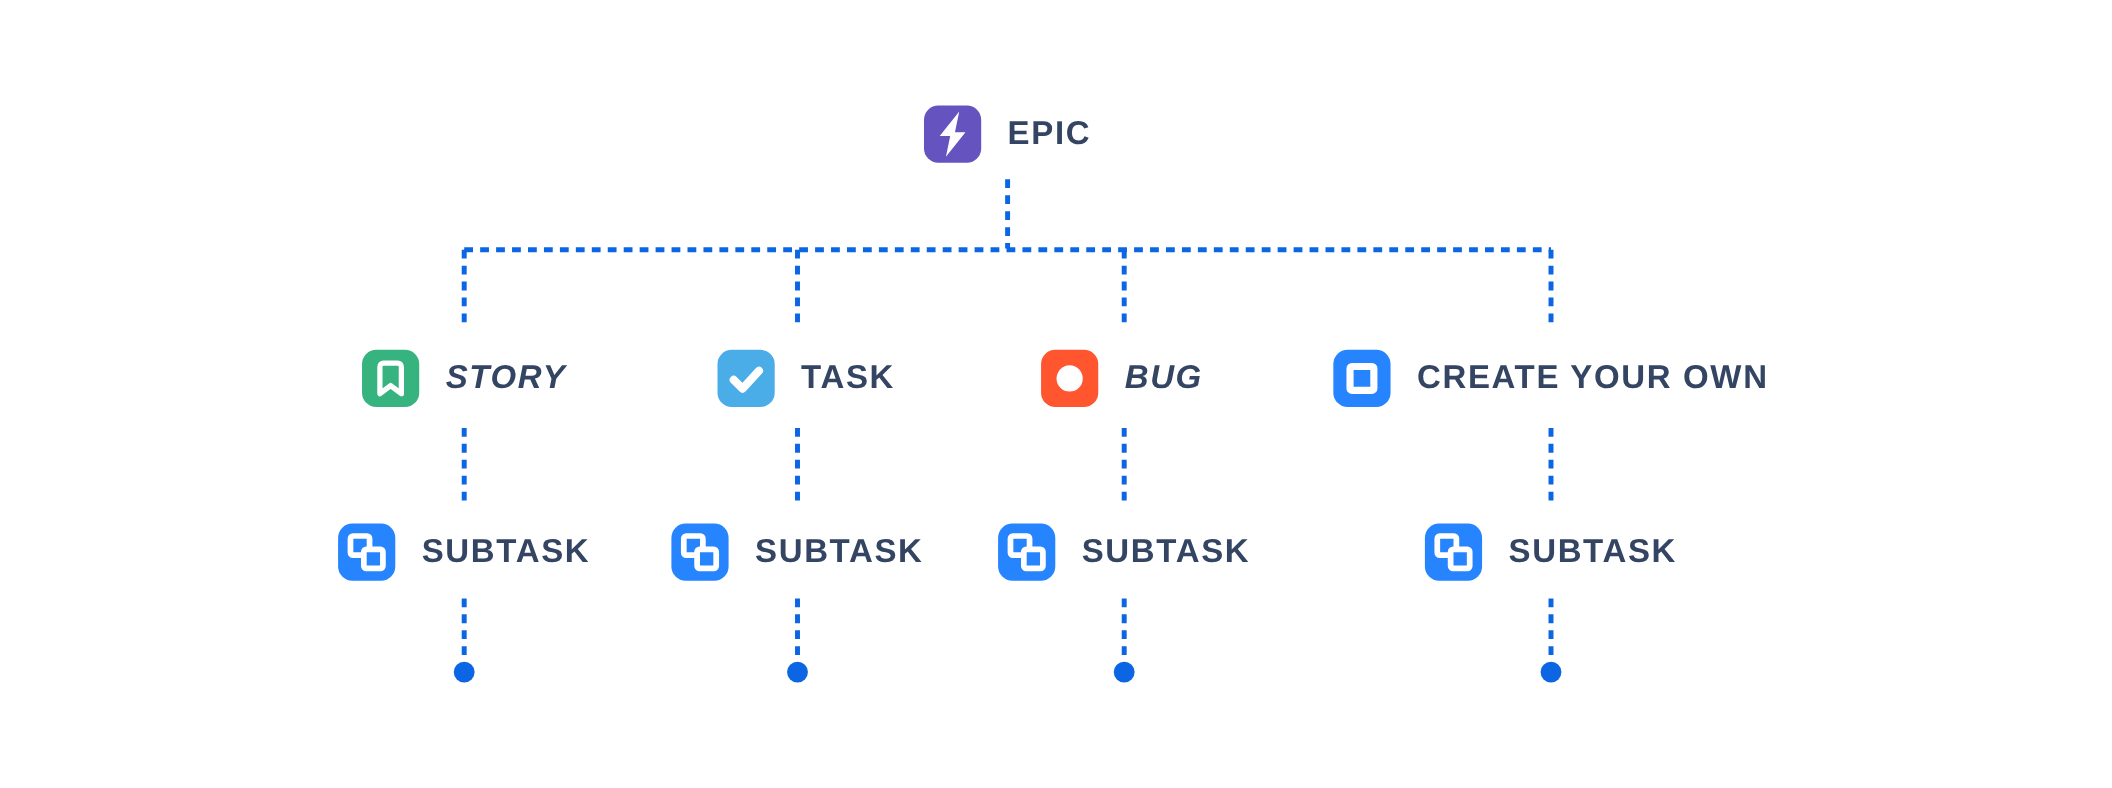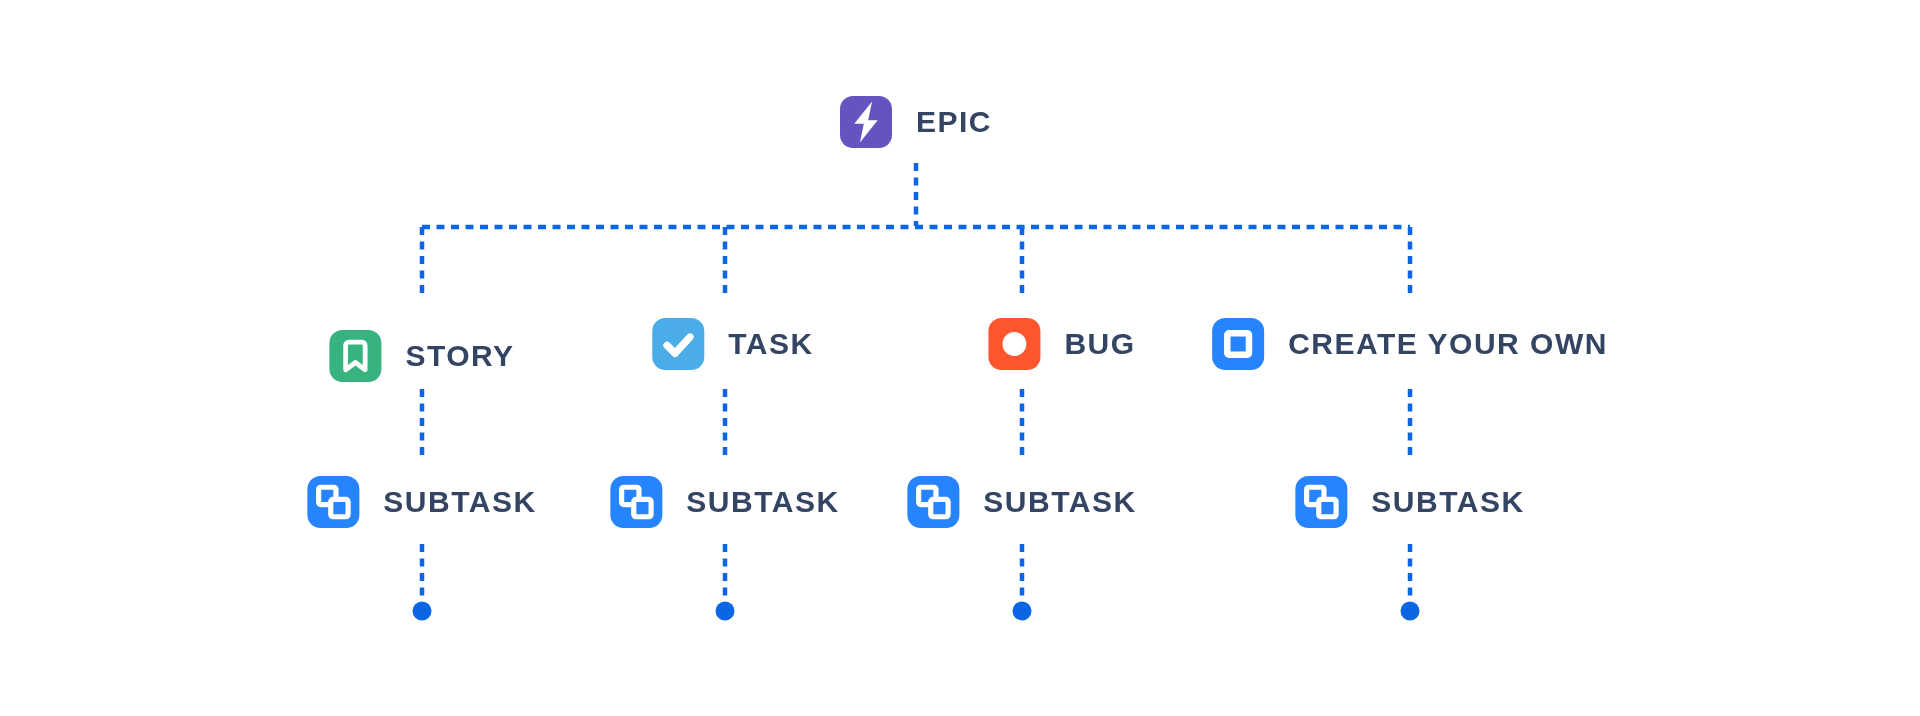--- a/index.html
+++ b/index.html
@@ -53,39 +53,39 @@
 
   <div class="node" style="left:916px;top:122px;">
     <span class="icon icon-epic">
       <svg viewBox="0 0 24 24">
           <polygon fill="#ffffff" points="14.8,2.5 6.6,12.8 11,12.8 9.2,21.5 17.4,11.2 13,11.2"></polygon>
         </svg>
     </span>
     <span class="label">EPIC</span>
   </div>
 
-  <div class="node" style="left:422px;top:356px;">
+  <div class="node" style="left:422px;top:344px;font-style:italic;">
     <span class="icon icon-story">
       <svg viewBox="0 0 24 24">
           <path fill="none" stroke="#ffffff" stroke-width="2.2" stroke-linejoin="round" d="M9 5.6h6a1.5 1.5 0 0 1 1.5 1.5v11.3l-4.5-3.4-4.5 3.4V7.1A1.5 1.5 0 0 1 9 5.6z"></path>
         </svg>
     </span>
     <span class="label">STORY</span>
   </div>
 
   <div class="node" style="left:725px;top:344px;padding-left:16px;">
     <span class="icon icon-task">
       <svg viewBox="0 0 24 24">
           <path fill="none" stroke="#ffffff" stroke-width="3.4" stroke-linecap="round" stroke-linejoin="round" d="M6.8 12.6l3.7 3.7 6.9-7.5"></path>
         </svg>
     </span>
     <span class="label">TASK</span>
   </div>
 
-  <div class="node" style="left:1062px;top:344px;">
+  <div class="node" style="left:1020px;top:344px;font-style:italic;">
     <span class="icon icon-bug">
       <svg viewBox="0 0 24 24">
           <circle fill="#ffffff" cx="12" cy="12" r="5.5"></circle>
         </svg>
     </span>
     <span class="label">BUG</span>
   </div>
 
   <div class="node" style="left:1410px;top:344px;align-items:center;">
     <span class="icon icon-create">

